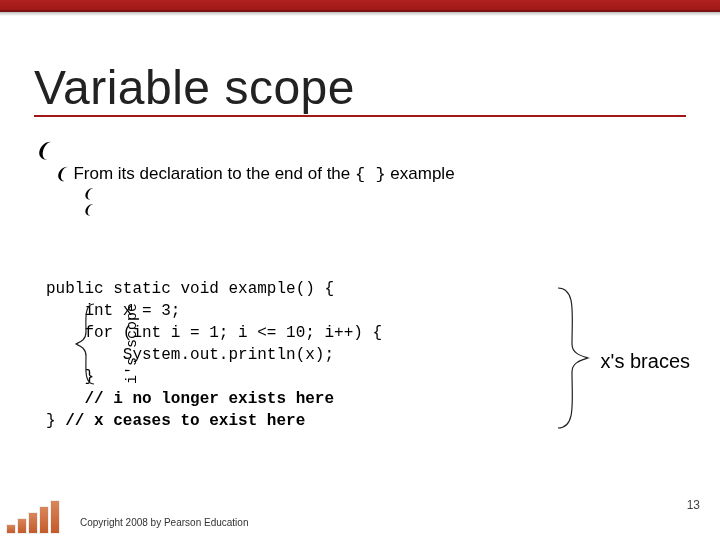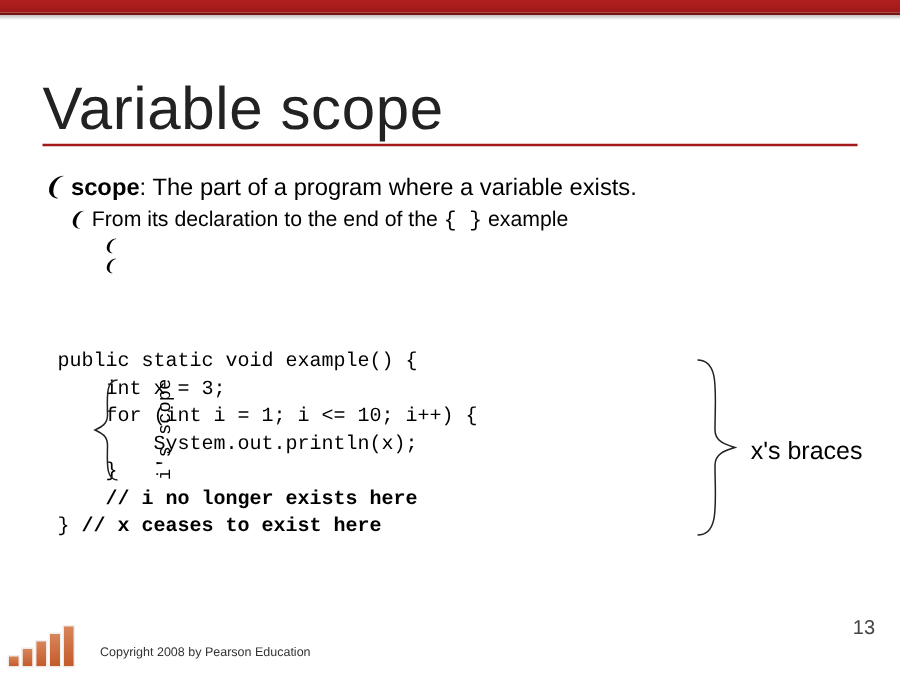--- a/index.html
+++ b/index.html
@@ -125,21 +125,21 @@
     position: absolute;
     bottom: 12px;
     left: 80px;
     font-size: 10px;
     color: #333;
   }
   .page-num {
     position: absolute;
     bottom: 28px;
     right: 20px;
-    font-size: 16px;
+    font-size: 12px;
     color: #444;
   }
   .corner-deco {
     position: absolute;
     bottom: 6px;
     left: 6px;
     width: 60px;
     height: 36px;
   }
   .corner-deco .bar {
@@ -152,23 +152,20 @@
 <body>
 
 <div class="topbar"></div>
 
 <div class="title">Variable scope</div>
 <div class="title-underline"></div>
 
 <div class="content">
   <div class="bullet-row line1">
     <span class="curly">❨</span>
-    <span>
-      <span class="bold">scope</span><span>: </span><span>The part of a program where a variable exists.</span>
-    </span>
   </div>
 
   <div class="bullet-row line2">
     <span class="curly-sm">❨</span>
     <span>
       <span>From its declaration to the end of the </span><span class="mono-inline">{ }</span><span> example</span>
     </span>
   </div>
 
   <div class="bullet-row line3">

